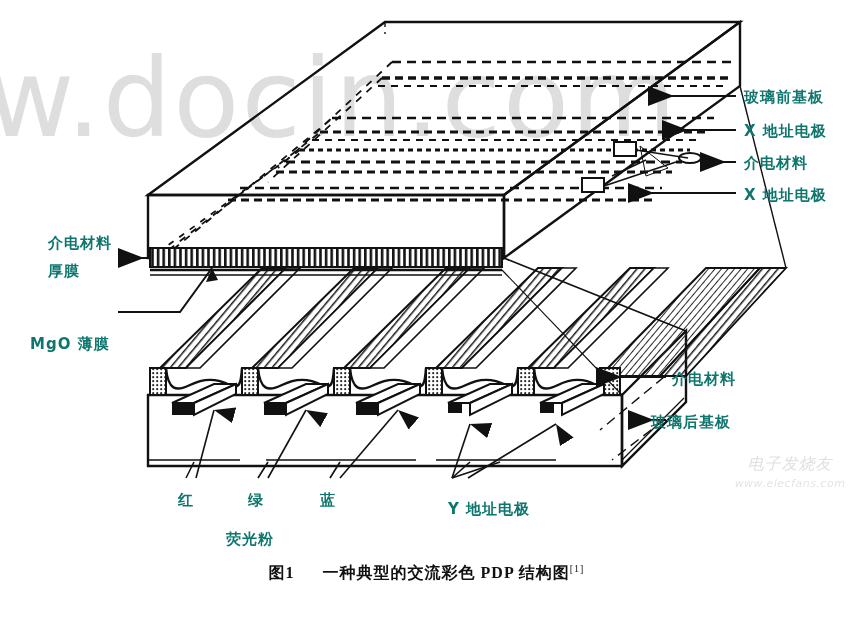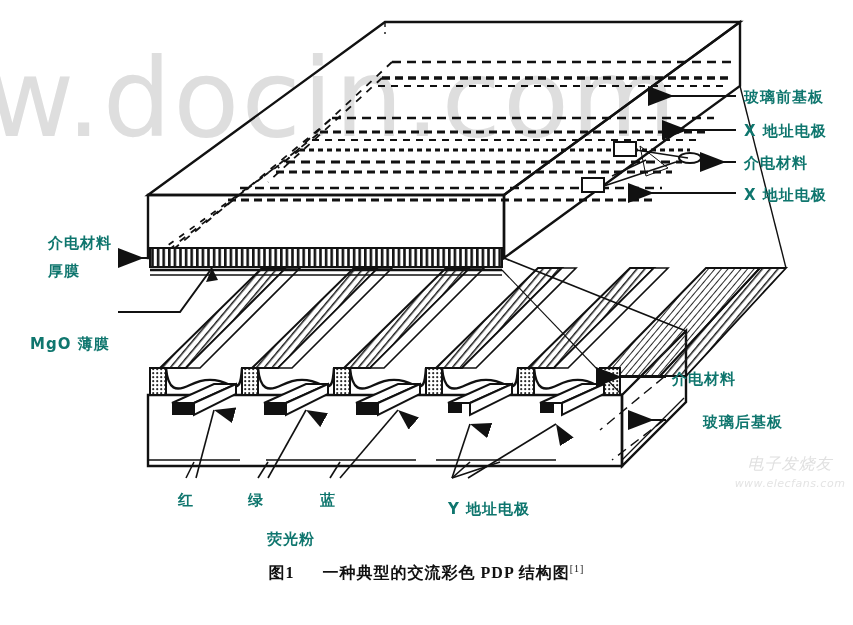--- a/index.html
+++ b/index.html
@@ -282,31 +282,31 @@
       <path d="M452,478 L470,462" stroke-width="1.6"></path>
       <path d="M452,478 L500,462" stroke-width="1.6"></path>
     </g>
   </svg>
 
   <div class="lbl" style="left:744px;top:88px;">玻璃前基板</div>
   <div class="lbl" style="left:744px;top:122px;">X 地址电极</div>
   <div class="lbl" style="left:744px;top:154px;">介电材料</div>
   <div class="lbl" style="left:744px;top:186px;">X 地址电极</div>
   <div class="lbl" style="left:672px;top:370px;">介电材料</div>
-  <div class="lbl" style="left:703px;top:413px;">玻璃后基板</div>
+  <div class="lbl" style="left:651px;top:413px;">玻璃后基板</div>
 
   <div class="lbl" style="left:48px;top:234px;">介电材料</div>
   <div class="lbl" style="left:48px;top:262px;">厚膜</div>
   <div class="lbl" style="left:30px;top:307px;margin-top:28px;">MgO 薄膜</div>
 
   <div class="lbl" style="left:178px;top:491px;">红</div>
   <div class="lbl" style="left:248px;top:491px;">绿</div>
   <div class="lbl" style="left:320px;top:491px;">蓝</div>
   <div class="lbl" style="left:448px;top:500px;">Y 地址电极</div>
-  <div class="lbl" style="left:226px;top:530px;margin-left:41px;">荧光粉</div>
+  <div class="lbl" style="left:226px;top:530px;">荧光粉</div>
 
   <div class="caption">
     <span>图1</span>
     <span style="display:inline-block;width:18px;"></span>
     <span>一种典型的交流彩色 PDP 结构图</span><sup>[1]</sup>
   </div>
 
   <div class="wm-logo">
     <div class="cn">电子发烧友</div>
     <div class="url">www.elecfans.com</div>

